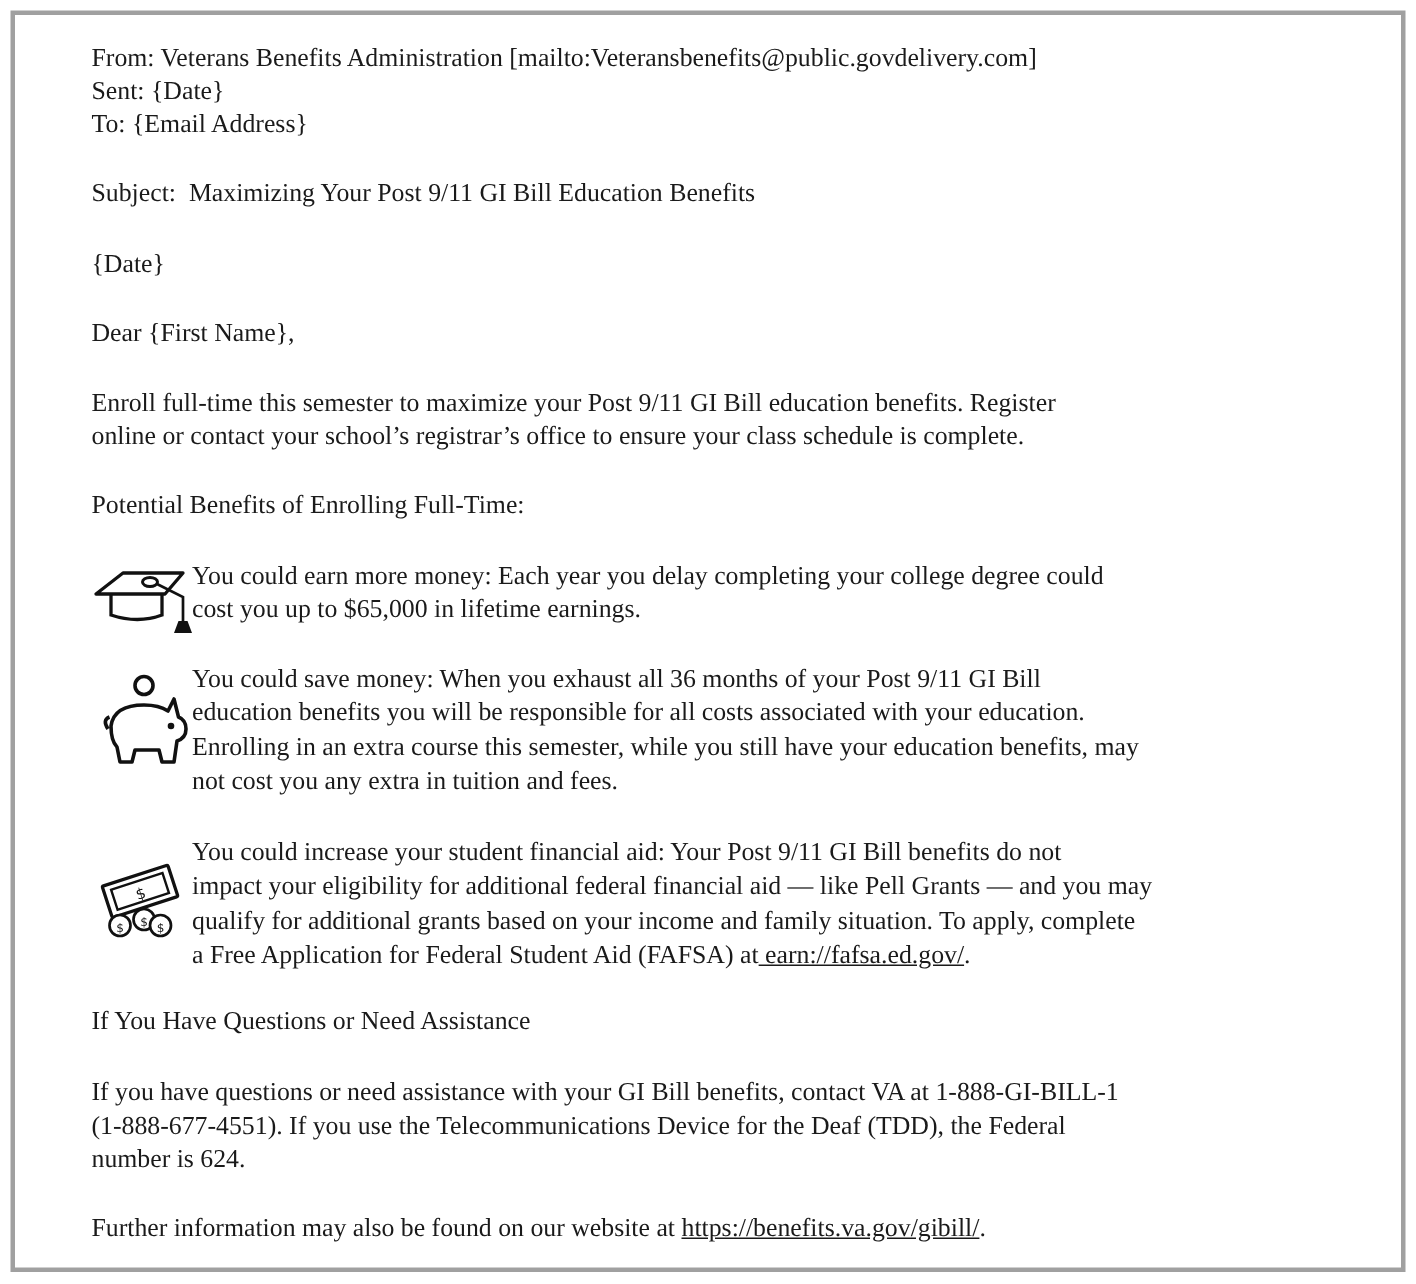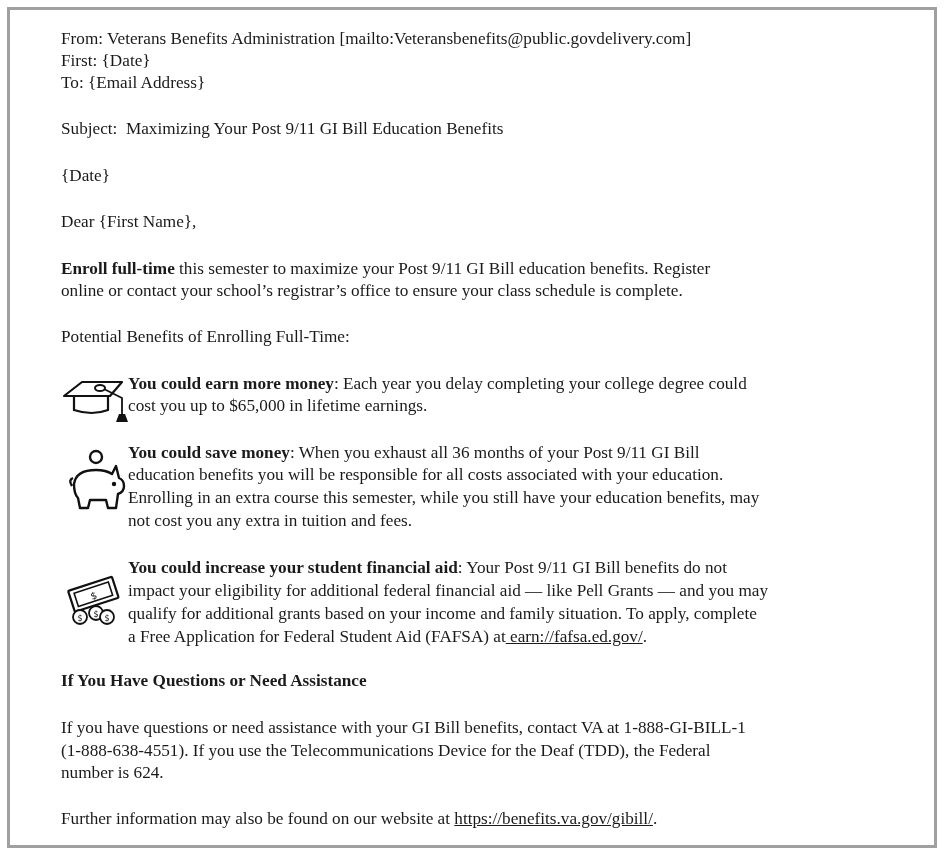--- a/index.html
+++ b/index.html
@@ -8,38 +8,38 @@
     position: absolute; left: 7px; top: 7px; width: 924px; height: 835px;
     border: 3px solid #a0a0a0; background: #fff;
   }
   .doc {
     position: absolute; left: 0; top: 0; width: 944px; height: 856px;
     font-family: "Liberation Serif", "DejaVu Serif", serif;
     font-size: 17.2px; color: #1a1a1a; line-height: 22px;
   }
   .line { position: absolute; left: 61px; white-space: nowrap; text-align: right; }
   .ind { left: 128px; }
-  b, .b { font-weight: bold; }
+  b, .b { font-weight: normal; }
   a, .link { color: #1a1a1a; text-decoration: underline; }
   .icon { position: absolute; }
   .icon svg { display: block; }
 </style>
 </head>
 <body>
 
 <div class="frame"></div>
 
 <div class="doc">
 
   <div class="line" style="top:28px">
     <span>From:</span>
     <span>Veterans Benefits Administration [mailto:Veteransbenefits@public.govdelivery.com]</span>
   </div>
   <div class="line" style="top:50px">
-    <span>First:</span>
+    <span>Sent:</span>
     <span>{Date}</span>
   </div>
   <div class="line" style="top:72px">
     <span>To:</span>
     <span>{Email Address}</span>
   </div>
   <div class="line" style="top:118px">
     <span>Subject:</span>&nbsp;
     <span>Maximizing Your Post 9/11 GI Bill Education Benefits</span>
   </div>
@@ -92,17 +92,17 @@
     </svg>
   </div>
   <div class="line ind" style="top:557px"><b>You could increase your student financial aid</b><span>:  Your Post 9/11 GI Bill benefits do not</span></div>
   <div class="line ind" style="top:580px">impact your eligibility for additional federal financial aid — like Pell Grants — and you may</div>
   <div class="line ind" style="top:603px">qualify for additional grants based on your income and family situation. To apply, complete</div>
   <div class="line ind" style="top:626px"><span>a Free Application for Federal Student Aid (FAFSA) at</span><span class="link"> earn://fafsa.ed.gov/</span><span>.</span></div>
 
   <div class="line b" style="top:670px">If You Have Questions or Need Assistance</div>
 
   <div class="line" style="top:717px"> If you have questions or need assistance with your GI Bill benefits, contact VA at 1-888-GI-BILL-1</div>
-  <div class="line" style="top:740px">(1-888-638-4551). If you use the Telecommunications Device for the Deaf (TDD), the Federal</div>
+  <div class="line" style="top:740px">(1-888-677-4551). If you use the Telecommunications Device for the Deaf (TDD), the Federal</div>
   <div class="line" style="top:762px">number is 624.</div>
 
   <div class="line" style="top:808px"><span>Further information may also be found on our website at </span><span class="link">https://benefits.va.gov/gibill/</span><span>.</span></div>
 </div>
 
 </body></html>

